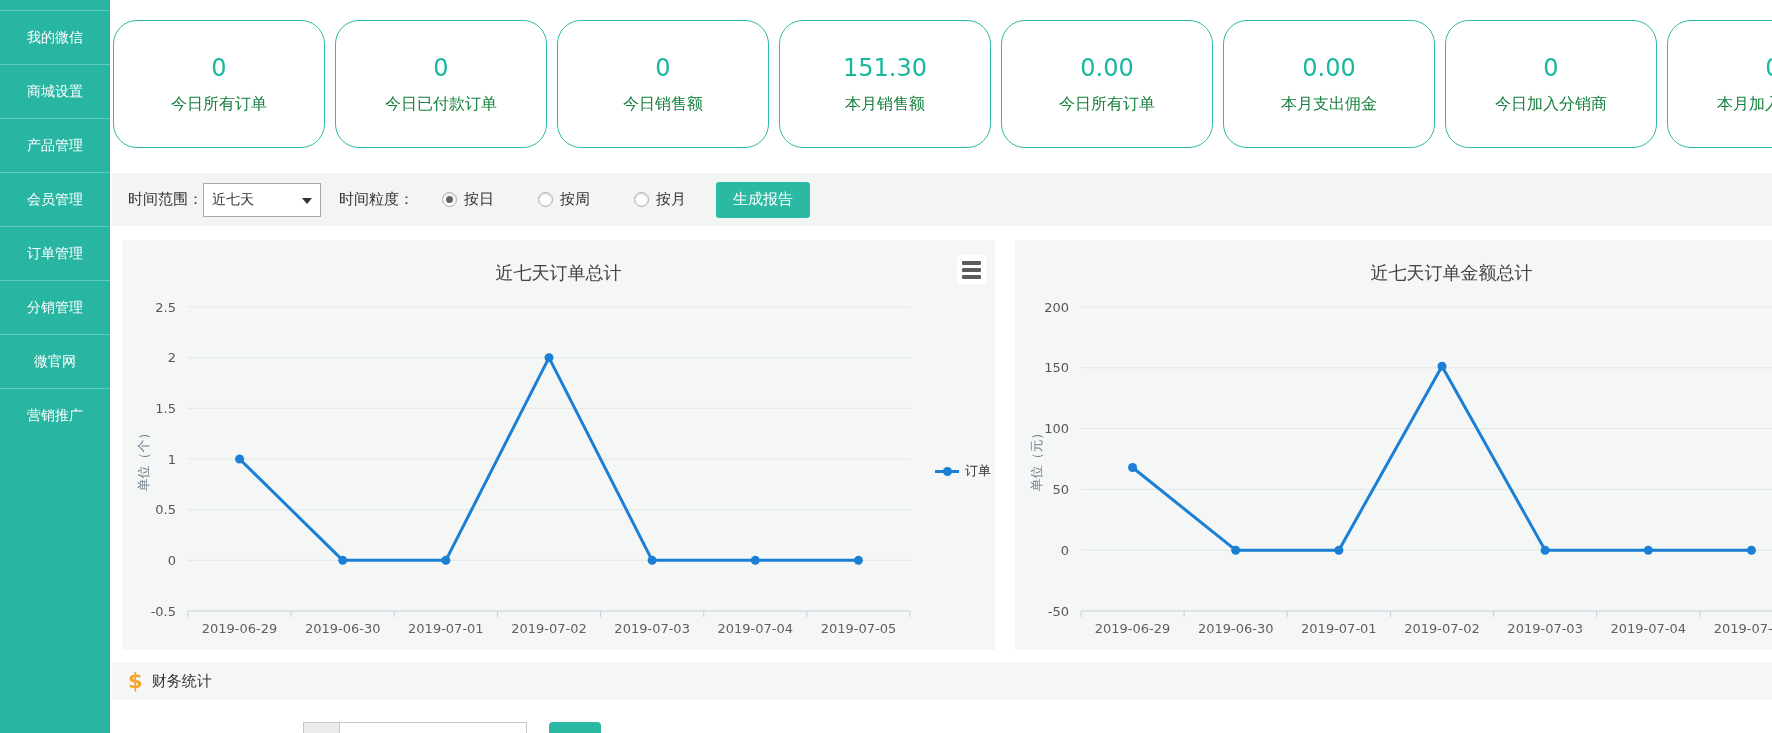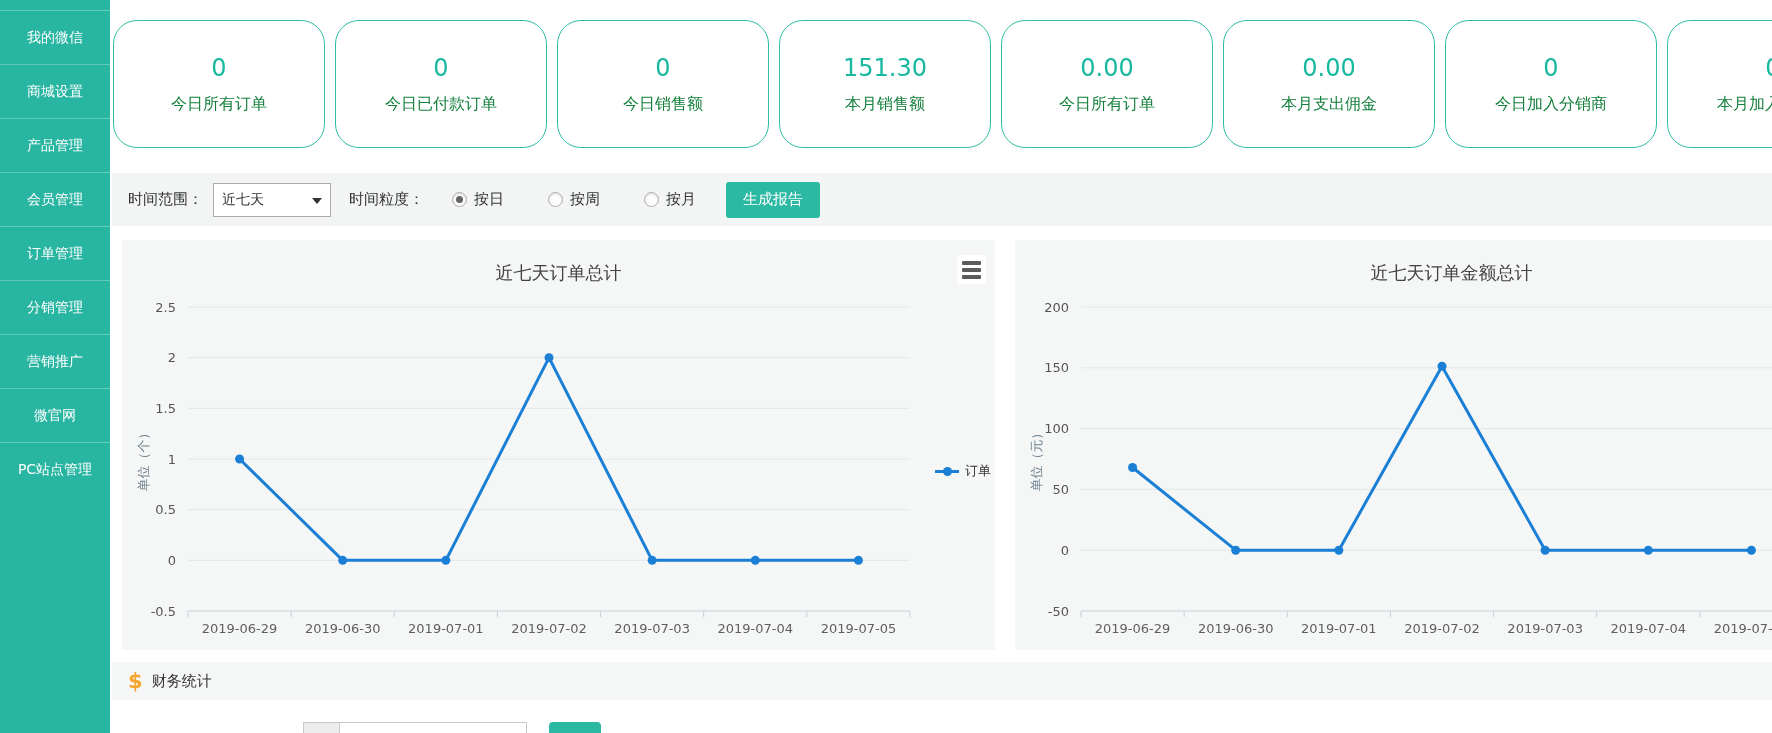--- a/index.html
+++ b/index.html
@@ -28,21 +28,21 @@
   }
   .card .num   { font-size:24px; color:#18b89f; }
   .card .label { font-size:16px; color:#15803d; }
   
   .filterbar {
     position:absolute; left:2px; top:173px; width:1698px; height:53px;
     background:#f2f5f4; display:flex; align-items:center; padding-left:16px;
     font-size:15px; color:#333;
   }
   .select {
-    margin-left:10px; width:118px; height:34px; background:#fff;
+    margin-left:0; width:118px; height:34px; background:#fff;
     border:1px solid #a9a9a9; display:flex; align-items:center;
     padding:0 8px; font-size:14px; cursor:pointer; position:relative;
   }
   .select .caret {
     position:absolute; right:8px; top:14px; width:0; height:0;
     border-left:5px solid transparent; border-right:5px solid transparent;
     border-top:6px solid #333;
   }
   .glabel { margin-left:18px;font-family:Liberation Mono, monospace; }
   .radios { display:flex; align-items:center; margin-left:28px; gap:44px; }
@@ -107,23 +107,22 @@
 
 <div class="app">
 
   <aside class="sidebar" id="sidebar">
       <div class="item">我的微信</div>
       <div class="item">商城设置</div>
       <div class="item">产品管理</div>
       <div class="item">会员管理</div>
       <div class="item">订单管理</div>
       <div class="item">分销管理</div>
+      <div class="item">微官网</div>
       <div class="item">营销推广</div>
-      <div class="item">微官网</div>
-      <div class="item">PC站点管理</div>
     </aside>
 
   <main class="main">
 
     <div class="cards" id="cards">
         <div class="card">
           <div class="num">0</div>
           <div class="label">今日所有订单</div>
         </div>
         <div class="card">

